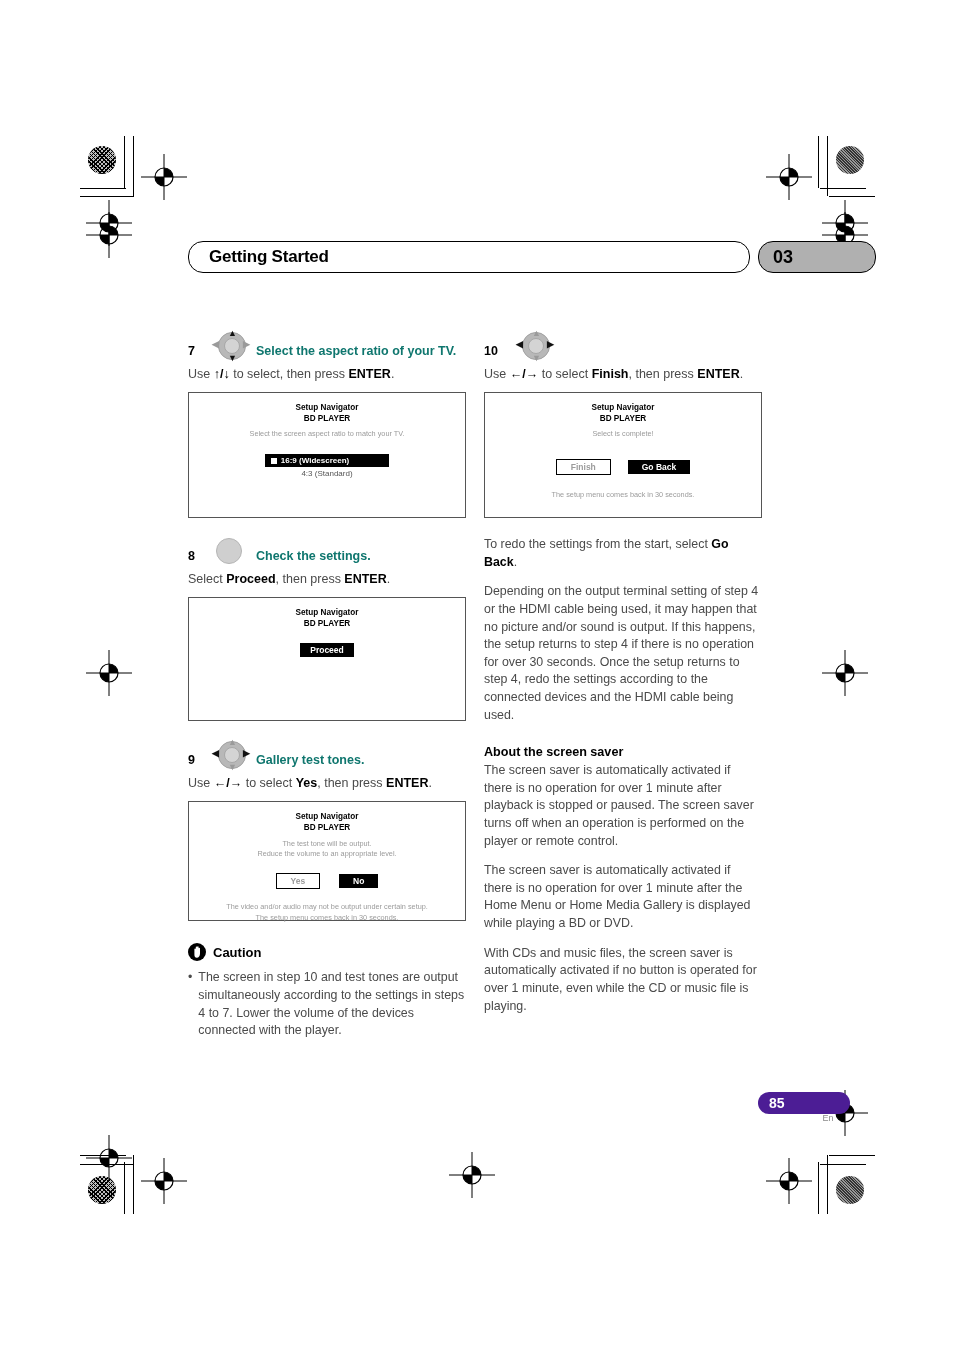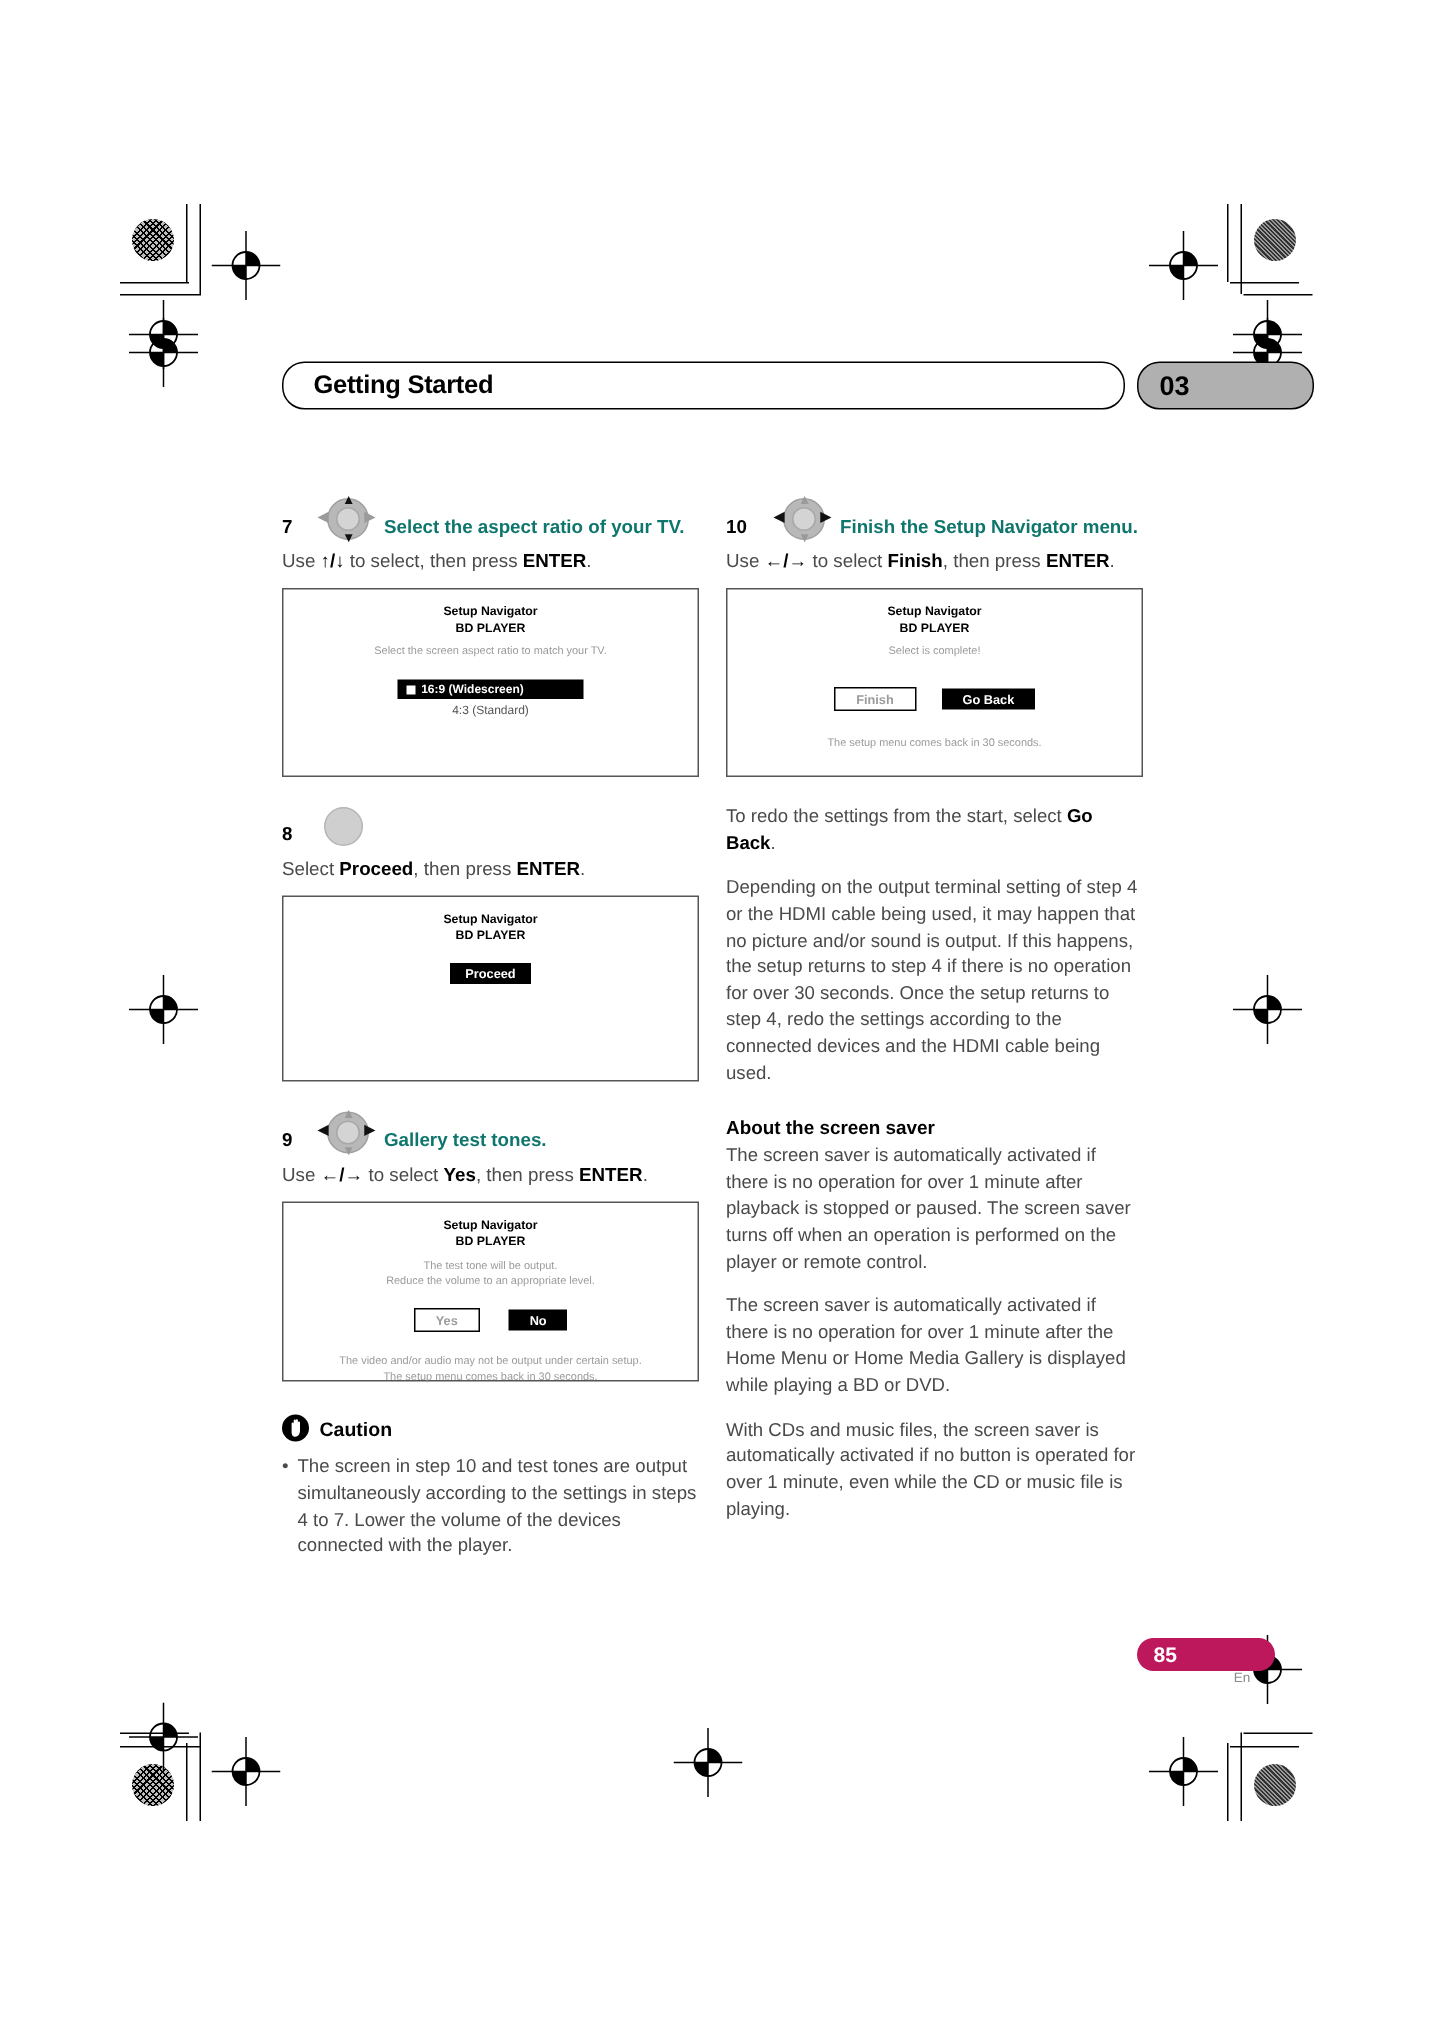--- a/index.html
+++ b/index.html
@@ -92,21 +92,21 @@
   .caution-word{font-size:13px;font-weight:bold;color:#000;}
   .bullet{display:flex;gap:6px;margin-top:8px;font-size:12.4px;color:#4a4a4a;line-height:1.42;}
   .bullet .dot{flex:none;}
 
   
   .para{font-size:12.4px;color:#4a4a4a;line-height:1.42;margin-top:12px;}
   .para b{color:#000;}
   .sub-hd{font-size:12.6px;font-weight:bold;color:#000;margin-top:21px;}
 
   
-  .pgno{position:absolute;left:758px;top:1092px;width:92px;height:22px;background:#be185d;
+  .pgno{position:absolute;left:758px;top:1092px;width:92px;height:22px;background:#4c1d95;
         border-radius:11px;}
   .pgno span{position:absolute;left:11px;top:3px;color:#fff;font-size:14px;font-weight:bold;}
   .pglang{position:absolute;left:782px;top:1113px;width:92px;text-align:center;
         font-size:9px;color:#8a8a8a;}
 </style>
 </head>
 <body>
 
 <div class="page">
 
@@ -296,20 +296,21 @@
       </div>
     </div>
 
     <div class="step" style="margin-top:17px;">
       <div class="step-num">8</div>
       <div class="step-pad">
         <div class="plain-btn">
             <div class="ring"></div>
           </div>
       </div>
+      <div class="step-title">Check the settings.</div>
     </div>
     <div class="step-sub"><span>Select </span><b>Proceed</b><span>, then press </span><b>ENTER</b><span>.</span></div>
 
     <div class="osd" style="height:122px;">
       <div class="osd-t1">Setup Navigator</div>
       <div class="osd-t2">BD PLAYER</div>
       <div class="btn-row" style="margin-top:10px;">
         <span class="btn-proceed">Proceed</span>
       </div>
     </div>
@@ -365,21 +366,20 @@
       <div class="step-pad" style="left:32px;">
         <div class="dpad">
           <div class="ring"></div>
             <div class="hole"></div>
           <div class="arw a-up">▲</div>
           <div class="arw a-dn">▼</div>
           <div class="arw a-lf on">◀</div>
           <div class="arw a-rt on">▶</div>
         </div>
       </div>
-      <div class="step-title" style="padding-left:76px;">Finish the Setup Navigator menu.</div>
     </div>
     <div class="step-sub"><span>Use </span><b>←/→</b><span> to select </span><b>Finish</b><span>, then press </span><b>ENTER</b><span>.</span></div>
 
     <div class="osd" style="height:124px;">
       <div class="osd-t1">Setup Navigator</div>
       <div class="osd-t2">BD PLAYER</div>
       <div class="osd-desc">Select is complete!</div>
       <div class="btn-row" style="margin-top:17px;">
         <span class="oknobtn btn-light">Finish</span>
         <span style="display:inline-block;width:8px;"></span>

